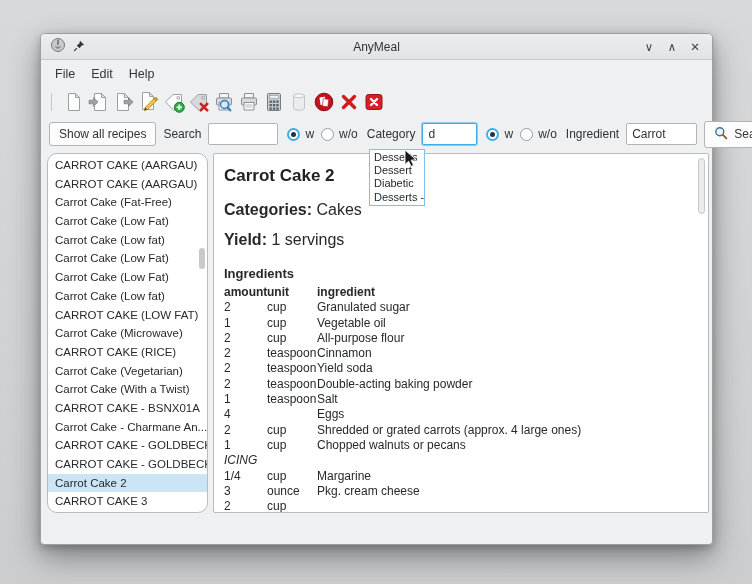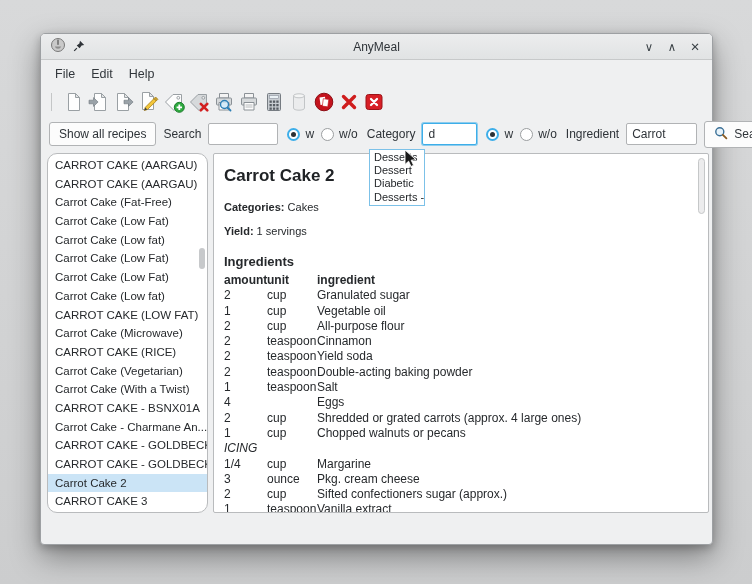--- a/index.html
+++ b/index.html
@@ -81,21 +81,21 @@
   .list-item { height:18.7px; line-height:18.7px; padding-left:7px; white-space:nowrap; overflow:hidden; }
   .list-item.selected { background:#cbe4f6; }
   .list-scrollbar { position:absolute; right:2px; top:94px; width:6px; height:21px; background:#c7c9cb; border-radius:3px; }
   .detail-panel {
     position:absolute; left:172px; top:119px; width:496px; height:360px;
     background:#fff; border:1px solid #b9bbbd; border-radius:2px;
     padding:8px 16px 0 10px; overflow:hidden; color:#26292c;
   }
   .detail-scrollbar { position:absolute; right:3px; top:4px; width:7px; height:56px; background:#ececed; border:1px solid #c5c7c8; border-radius:4px; }
   .detail-title { font-size:17px; font-weight:bold; margin:4px 0 15px 0; color:#202326; }
-  .detail-line { font-size:11px; margin:0 0 12px 0; }
+  .detail-line { font-size:16px; margin:0 0 12px 0; }
   .detail-line b { font-weight:bold; }
   .ing-heading { font-size:13px; font-weight:bold; margin:17px 0 4px 0; }
   .ing-table { font-size:12px; }
   .ing-row { display:flex; height:15.3px; line-height:15.3px; }
   .ing-row .c-amount { width:43px; flex:none; }
   .ing-row .c-unit { width:50px; flex:none; }
   .ing-row .c-ingredient { flex:1; white-space:nowrap; overflow:hidden; }
   .ing-row.header span { font-weight:bold; }
   .ing-row.section .c-amount { font-style:italic; }
   
@@ -390,21 +390,20 @@
 
             <div class="ing-row">
               <span class="c-amount">3</span>
               <span class="c-unit">ounce</span>
               <span class="c-ingredient">Pkg. cream cheese</span>
             </div>
 
             <div class="ing-row">
               <span class="c-amount">2</span>
               <span class="c-unit">cup</span>
-              <span class="c-ingredient">Sifted confectioners sugar (approx.)</span>
             </div>
 
             <div class="ing-row">
               <span class="c-amount">1</span>
               <span class="c-unit">teaspoon</span>
               <span class="c-ingredient">Vanilla extract</span>
             </div>
           </div>
       </div>
       <div class="detail-scrollbar"></div>

